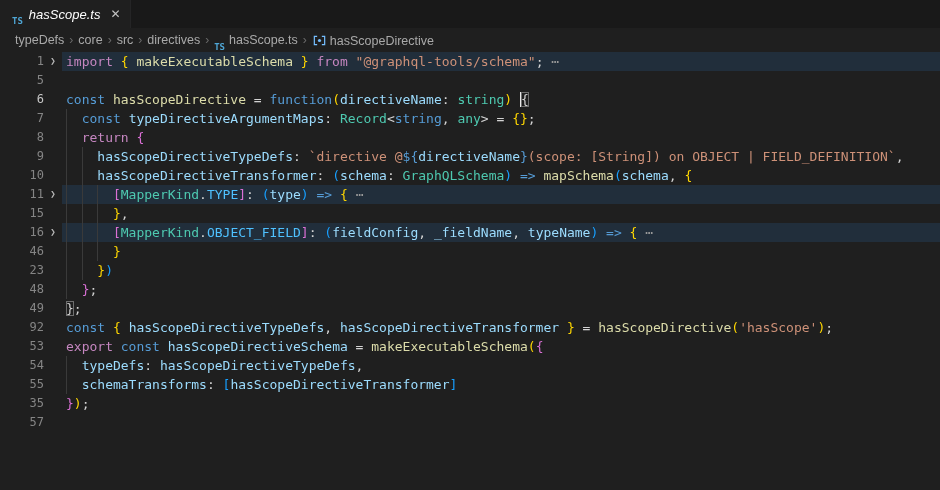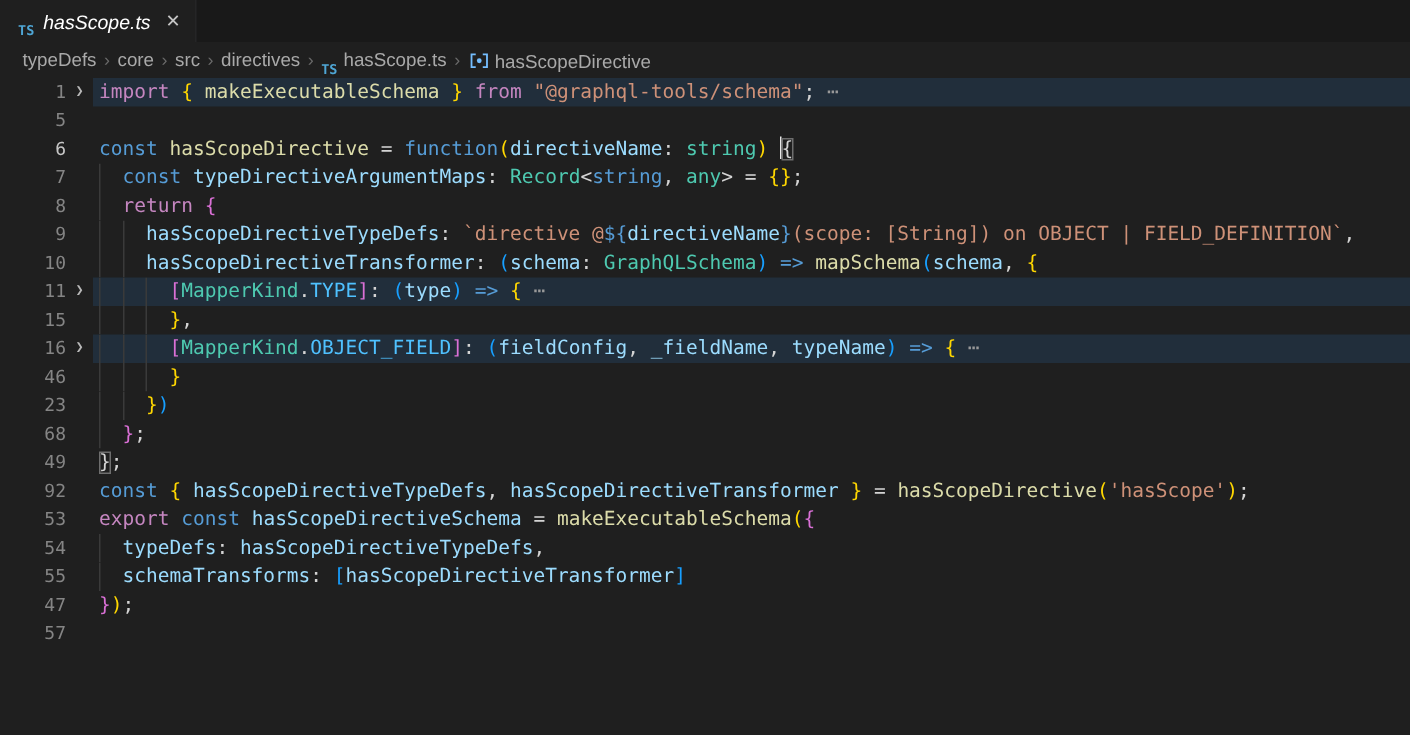--- a/index.html
+++ b/index.html
@@ -158,21 +158,21 @@
       <div class="gutter-num">46</div>
       <div class="gutter-fold"></div>
       <div class="code"><div class="guide" style="left: calc(0ch + 4px);"></div><div class="guide" style="left: calc(2ch + 4px);"></div><div class="guide" style="left: calc(4ch + 4px);"></div><span class="tok" style="color: rgb(212, 212, 212);">      </span><span class="tok" style="color: rgb(255, 215, 0);">}</span></div>
     </div>
     <div class="row">
       <div class="gutter-num">23</div>
       <div class="gutter-fold"></div>
       <div class="code"><div class="guide" style="left: calc(0ch + 4px);"></div><div class="guide" style="left: calc(2ch + 4px);"></div><span class="tok" style="color: rgb(212, 212, 212);">    </span><span class="tok" style="color: rgb(255, 215, 0);">}</span><span class="tok" style="color: rgb(23, 159, 255);">)</span></div>
     </div>
     <div class="row">
-      <div class="gutter-num">68</div>
+      <div class="gutter-num">48</div>
       <div class="gutter-fold"></div>
       <div class="code"><div class="guide" style="left: calc(0ch + 4px);"></div><span class="tok" style="color: rgb(212, 212, 212);">  </span><span class="tok" style="color: rgb(218, 112, 214);">}</span><span class="tok" style="color: rgb(212, 212, 212);">;</span></div>
     </div>
     <div class="row">
       <div class="gutter-num">49</div>
       <div class="gutter-fold"></div>
       <div class="code"><span class="tok match" style="color: rgb(212, 212, 212);">}</span><span class="tok" style="color: rgb(212, 212, 212);">;</span></div>
     </div>
     <div class="row">
       <div class="gutter-num">92</div>
@@ -188,21 +188,21 @@
       <div class="gutter-num">54</div>
       <div class="gutter-fold"></div>
       <div class="code"><div class="guide" style="left: calc(0ch + 4px);"></div><span class="tok" style="color: rgb(212, 212, 212);">  </span><span class="tok" style="color: rgb(156, 220, 254);">typeDefs</span><span class="tok" style="color: rgb(212, 212, 212);">: </span><span class="tok" style="color: rgb(156, 220, 254);">hasScopeDirectiveTypeDefs</span><span class="tok" style="color: rgb(212, 212, 212);">,</span></div>
     </div>
     <div class="row">
       <div class="gutter-num">55</div>
       <div class="gutter-fold"></div>
       <div class="code"><div class="guide" style="left: calc(0ch + 4px);"></div><span class="tok" style="color: rgb(212, 212, 212);">  </span><span class="tok" style="color: rgb(156, 220, 254);">schemaTransforms</span><span class="tok" style="color: rgb(212, 212, 212);">: </span><span class="tok" style="color: rgb(23, 159, 255);">[</span><span class="tok" style="color: rgb(156, 220, 254);">hasScopeDirectiveTransformer</span><span class="tok" style="color: rgb(23, 159, 255);">]</span></div>
     </div>
     <div class="row">
-      <div class="gutter-num">47</div>
+      <div class="gutter-num">35</div>
       <div class="gutter-fold"></div>
       <div class="code"><span class="tok" style="color: rgb(218, 112, 214);">}</span><span class="tok" style="color: rgb(255, 215, 0);">)</span><span class="tok" style="color: rgb(212, 212, 212);">;</span></div>
     </div>
     <div class="row">
       <div class="gutter-num">57</div>
       <div class="gutter-fold"></div>
       <div class="code"></div>
     </div>
   </div>
 

